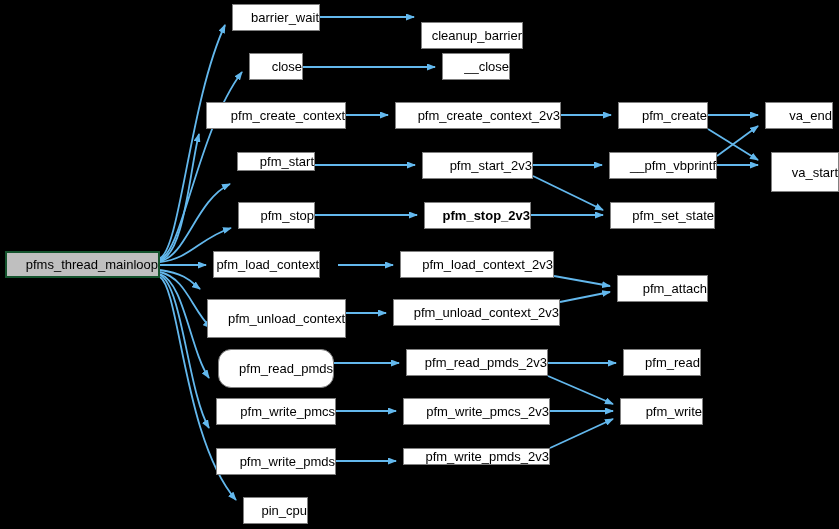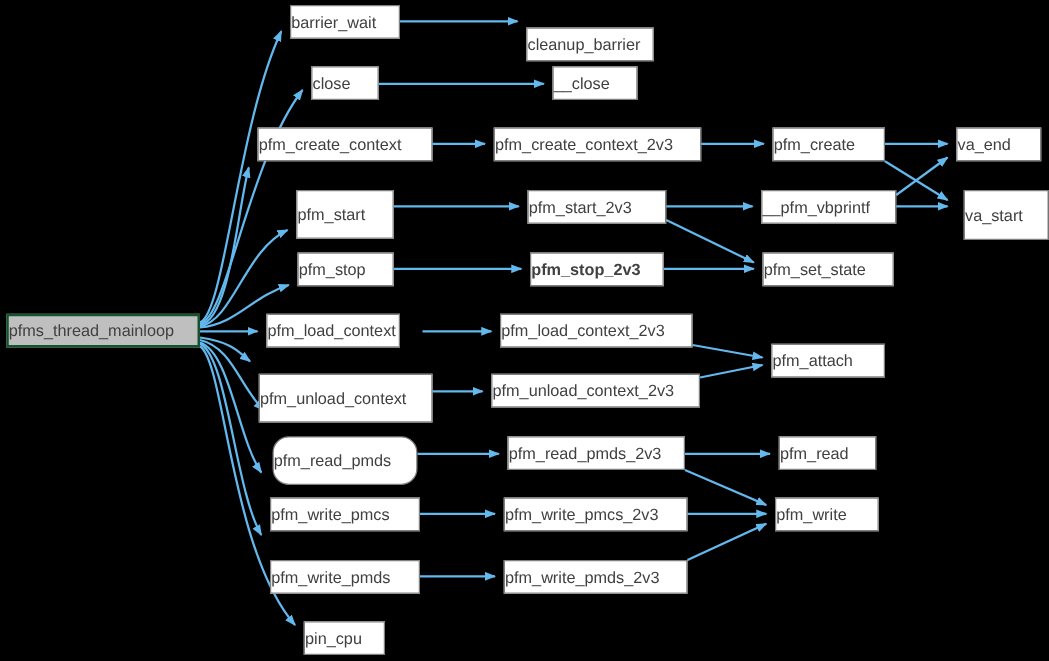--- a/index.html
+++ b/index.html
@@ -20,24 +20,24 @@
     left: 0;
     top: 0;
     width: 839px;
     height: 529px;
   }
   .node {
     position: absolute;
     box-sizing: border-box;
     display: flex;
     align-items: center;
-    justify-content: flex-start;
+    justify-content: flex-end;
     background: #ffffff;
     border: 1px solid #808080;
-    color: #404040;
+    color: #000000;
     font-size: 13px;
     line-height: 1;
     white-space: nowrap;
     z-index: 2;
   }
   .node.root {
     background: #bfbfbf;
     border: 2px solid #14532d;
   }
   .node-label {
@@ -113,21 +113,21 @@
       </div>
       <div class="node" style="left: 395px; top: 102px; width: 166px; height: 27px;">
         <span class="node-label">pfm_create_context_2v3</span>
       </div>
       <div class="node" style="left: 618px; top: 102px; width: 90px; height: 27px;">
         <span class="node-label">pfm_create</span>
       </div>
       <div class="node" style="left: 765px; top: 102px; width: 68px; height: 27px;">
         <span class="node-label">va_end</span>
       </div>
-      <div class="node" style="left: 237px; top: 152px; width: 78px; height: 39px;">
+      <div class="node" style="left: 237px; top: 152px; width: 78px; height: 19px;">
         <span class="node-label">pfm_start</span>
       </div>
       <div class="node" style="left: 422px; top: 152px; width: 111px; height: 27px;">
         <span class="node-label">pfm_start_2v3</span>
       </div>
       <div class="node" style="left: 609px; top: 152px; width: 108px; height: 27px;">
         <span class="node-label">__pfm_vbprintf</span>
       </div>
       <div class="node" style="left: 771px; top: 152px; width: 68px; height: 40px;">
         <span class="node-label">va_start</span>
@@ -170,20 +170,20 @@
       </div>
       <div class="node" style="left: 403px; top: 398px; width: 147px; height: 27px;">
         <span class="node-label">pfm_write_pmcs_2v3</span>
       </div>
       <div class="node" style="left: 620px; top: 398px; width: 83px; height: 27px;">
         <span class="node-label">pfm_write</span>
       </div>
       <div class="node" style="left: 216px; top: 448px; width: 120px; height: 27px;">
         <span class="node-label">pfm_write_pmds</span>
       </div>
-      <div class="node" style="left: 403px; top: 448px; width: 147px; height: 27px;">
+      <div class="node" style="left: 403px; top: 448px; width: 147px; height: 17px;">
         <span class="node-label">pfm_write_pmds_2v3</span>
       </div>
       <div class="node" style="left: 243px; top: 497px; width: 65px; height: 27px;">
         <span class="node-label">pin_cpu</span>
       </div>
     </div>
 </div>
 
 </body></html>

